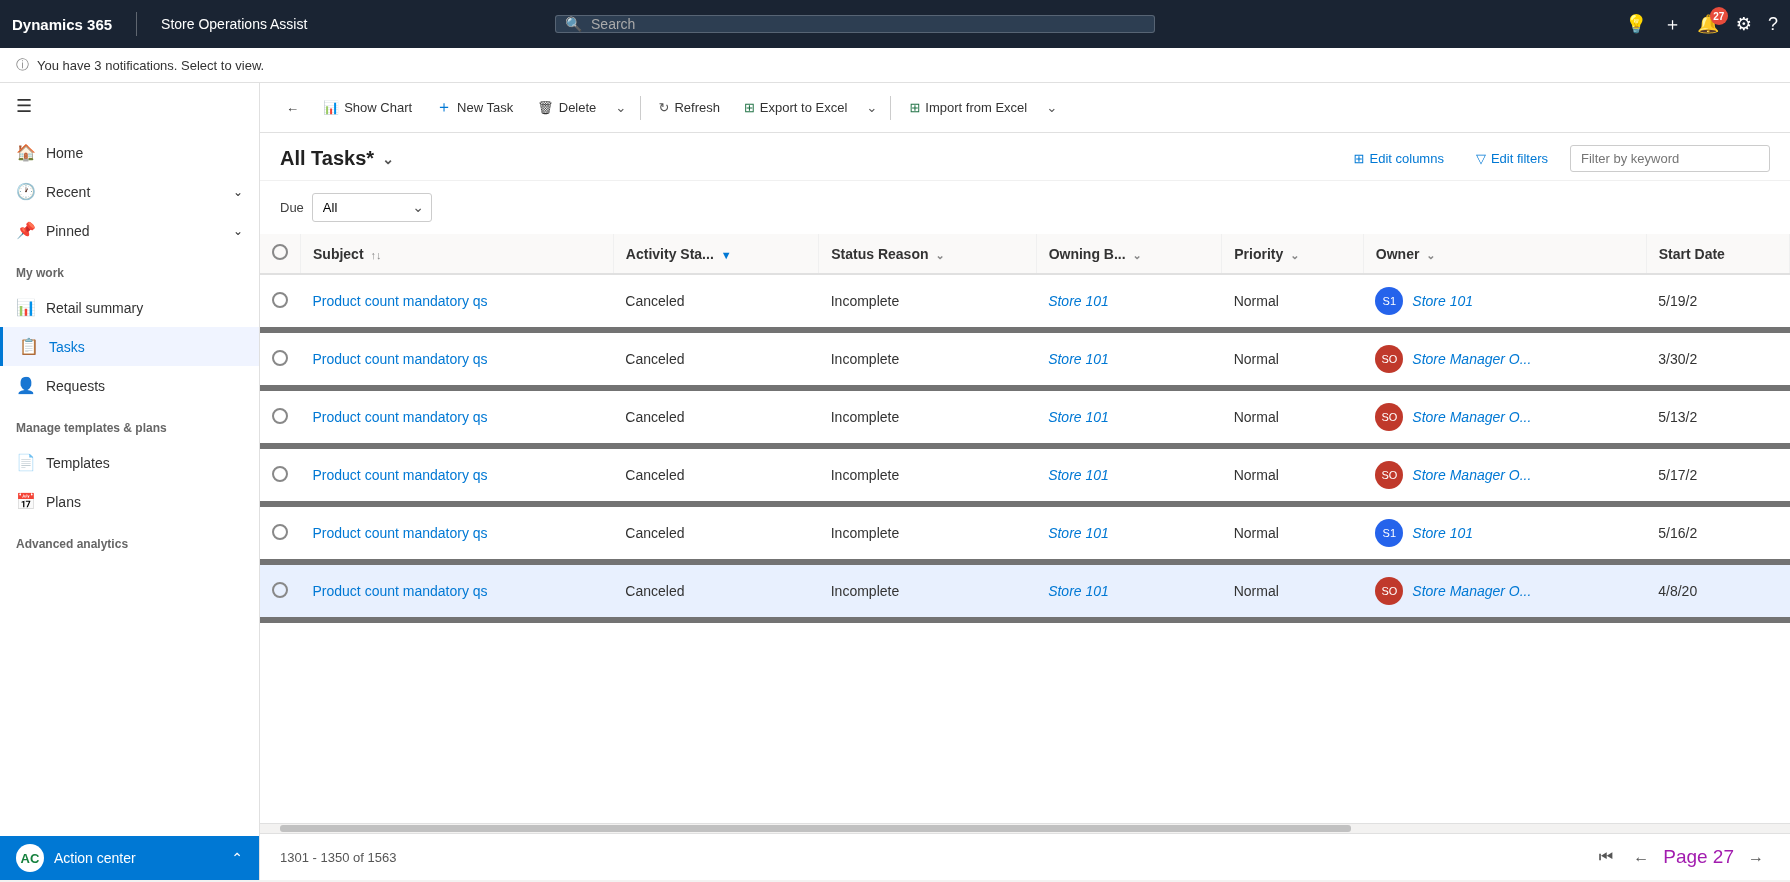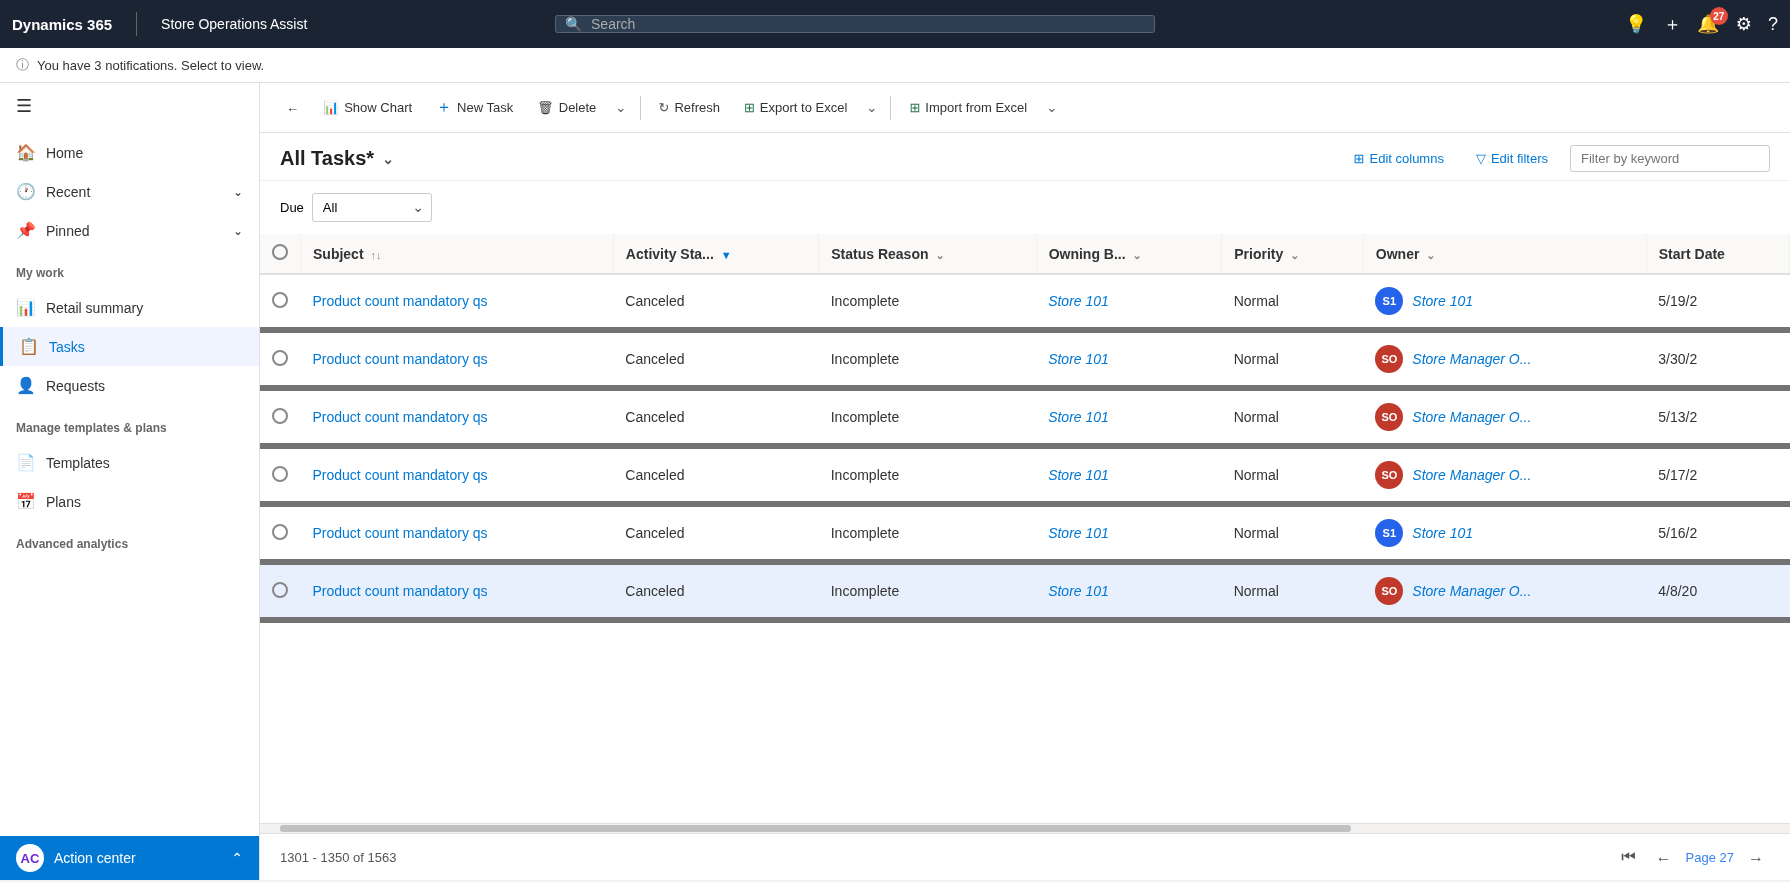--- a/index.html
+++ b/index.html
@@ -227,21 +227,21 @@
       color: #666;
     }
 
     
     .filters-row {
       padding: 12px 20px;
       display: flex;
       align-items: center;
       gap: 8px;
     }
-    .filter-label { font-size: 13px; color: #000000; }
+    .filter-label { font-size: 13px; color: #404040; }
     .filter-select {
       border: 1px solid #ccc;
       border-radius: 3px;
       padding: 6px 28px 6px 10px;
       font-size: 13px;
       background: white;
       cursor: pointer;
       appearance: none;
       -webkit-appearance: none;
       min-width: 120px;
@@ -311,21 +311,21 @@
 
     
     .avatar {
       width: 28px;
       height: 28px;
       border-radius: 50%;
       display: inline-flex;
       align-items: center;
       justify-content: center;
       font-size: 11px;
-      font-weight: bold;
+      font-weight: normal;
       color: white;
       margin-right: 5px;
       vertical-align: middle;
     }
     .owner-cell {
       display: flex;
       align-items: center;
       gap: 4px;
     }
 
@@ -346,21 +346,21 @@
     }
     .page-btn {
       border: none;
       background: transparent;
       cursor: pointer;
       padding: 4px 6px;
       color: #555;
       font-size: 16px;
       border-radius: 3px;
     }
-    .page-label { font-size: 13px; color: #3b82f6; }
+    .page-label { font-size: 19px; color: #a21caf; }
 
     
     .table-container::-webkit-scrollbar { height: 8px; width: 8px; }
     .table-container::-webkit-scrollbar-track { background: #f1f1f1; }
     .table-container::-webkit-scrollbar-thumb { background: #c1c1c1; border-radius: 4px; }
 
     
     .h-scroll-indicator {
       height: 10px;
       background: #f3f2f1;
@@ -387,21 +387,21 @@
       gap: 10px;
       cursor: pointer;
       font-size: 14px;
       font-weight: 500;
     }
     .action-center .ac-badge {
       width: 28px;
       height: 28px;
       border-radius: 50%;
       background: white;
-      color: #6d28d9;
+      color: #15803d;
       display: flex;
       align-items: center;
       justify-content: center;
       font-weight: bold;
       font-size: 13px;
     }
     .action-center .chevron { margin-left: auto; }
 
     
     .excel-icon { color: #217346; }

